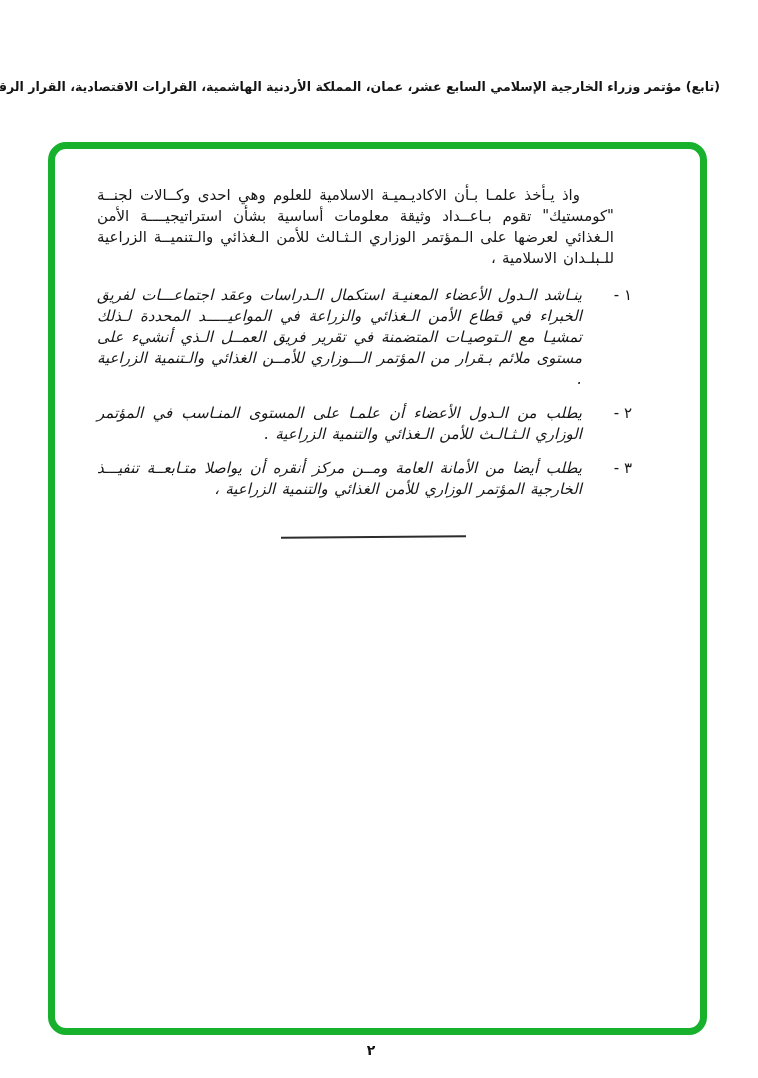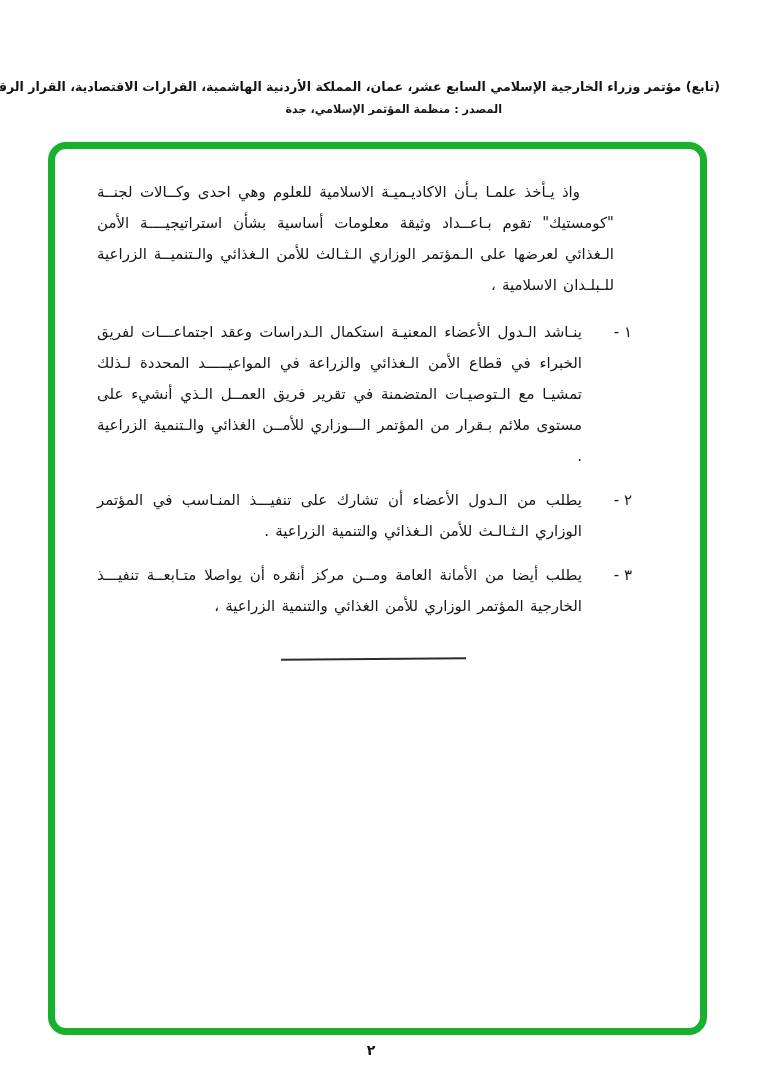--- a/index.html
+++ b/index.html
@@ -43,23 +43,23 @@
     left: 48px;
     top: 142px;
     width: 659px;
     height: 893px;
     border: 7px solid #17b12e;
     border-radius: 18px;
     background: #ffffff;
   }
   .frame-content {
     position: relative;
-    padding: 28px 86px 0 42px;
+    padding: 36px 86px 0 42px;
     font-size: 15px;
-    line-height: 31px;
+    line-height: 21px;
     color: #171717;
   }
 
   .opening-paragraph {
     text-align: justify;
     text-align-last: right;
     text-indent: 34px;
     word-spacing: 1.5px;
   }
 
@@ -74,20 +74,21 @@
     right: -18px;
     top: 0;
     width: 44px;
     white-space: nowrap;
     text-align: right;
   }
   .item-text {
     text-align: justify;
     text-align-last: right;
     word-spacing: 1.5px;
+    font-style: italic;
   }
 
   .section-divider {
     margin-top: 36px;
     margin-right: 148px;
     width: 185px;
     height: 0;
     border-top: 2px solid #2c2c2c;
     transform: rotate(-0.5deg);
   }
@@ -102,38 +103,37 @@
     font-size: 14px;
     font-weight: bold;
     color: #111111;
   }
 </style>
 </head>
 <body>
 
 <header class="doc-header">
   <div class="title-line">(تابع) مؤتمر وزراء الخارجية الإسلامي السابع عشر، عمان، المملكة الأردنية الهاشمية، القرارات الاقتصادية، القرار الرقم ١٧/٧-أق</div>
-  <div class="source-line">المصدر :  منظمة المؤتمر الإسلامي، جدة</div>
 </header>
 
 <section class="green-frame">
   <div class="frame-content">
 
     <p class="opening-paragraph">واذ يـأخذ علمـا بـأن الاكاديـميـة الاسلامية للعلوم وهي احدى وكــالات لجنــة "كومستيك" تقوم بـاعــداد وثيقة معلومات أساسية بشأن استراتيجيــــة الأمن الـغذائي لعرضها على الـمؤتمر الوزاري الـثـالث للأمن الـغذائي والـتنميــة الزراعية للـبلـدان الاسلامية ،</p>
 
     <div class="resolution-items">
 
       <div class="resolution-item">
         <span class="item-number">١ -</span>
         <div class="item-text">ينـاشد الـدول الأعضاء المعنيـة استكمال الـدراسات وعقد اجتماعـــات لفريق الخبراء في قطاع الأمن الـغذائي والزراعة في المواعيـــــد المحددة لـذلك تمشيـا مع الـتوصيـات المتضمنة في تقرير فريق العمــل الـذي أنشيء على مستوى ملائم بـقرار من المؤتمر الـــوزاري للأمــن الغذائي والـتنمية الزراعية .</div>
       </div>
 
       <div class="resolution-item">
         <span class="item-number">٢ -</span>
-        <div class="item-text">يطلب من الـدول الأعضاء أن تشارك على تنفيـــذ المنـاسب في المؤتمر الوزاري الـثـالـث للأمن الـغذائي والتنمية الزراعية .</div>
+        <div class="item-text">يطلب من الـدول الأعضاء أن علمـا على المستوى المنـاسب في المؤتمر الوزاري الـثـالـث للأمن الـغذائي والتنمية الزراعية .</div>
       </div>
 
       <div class="resolution-item">
         <span class="item-number">٣ -</span>
         <div class="item-text">يطلب أيضا من الأمانة العامة ومــن مركز أنقره أن يواصلا متـابعــة تنفيـــذ الخارجية المؤتمر الوزاري للأمن الغذائي والتنمية الزراعية ،</div>
       </div>
 
     </div>
 
     <div class="section-divider"></div>

